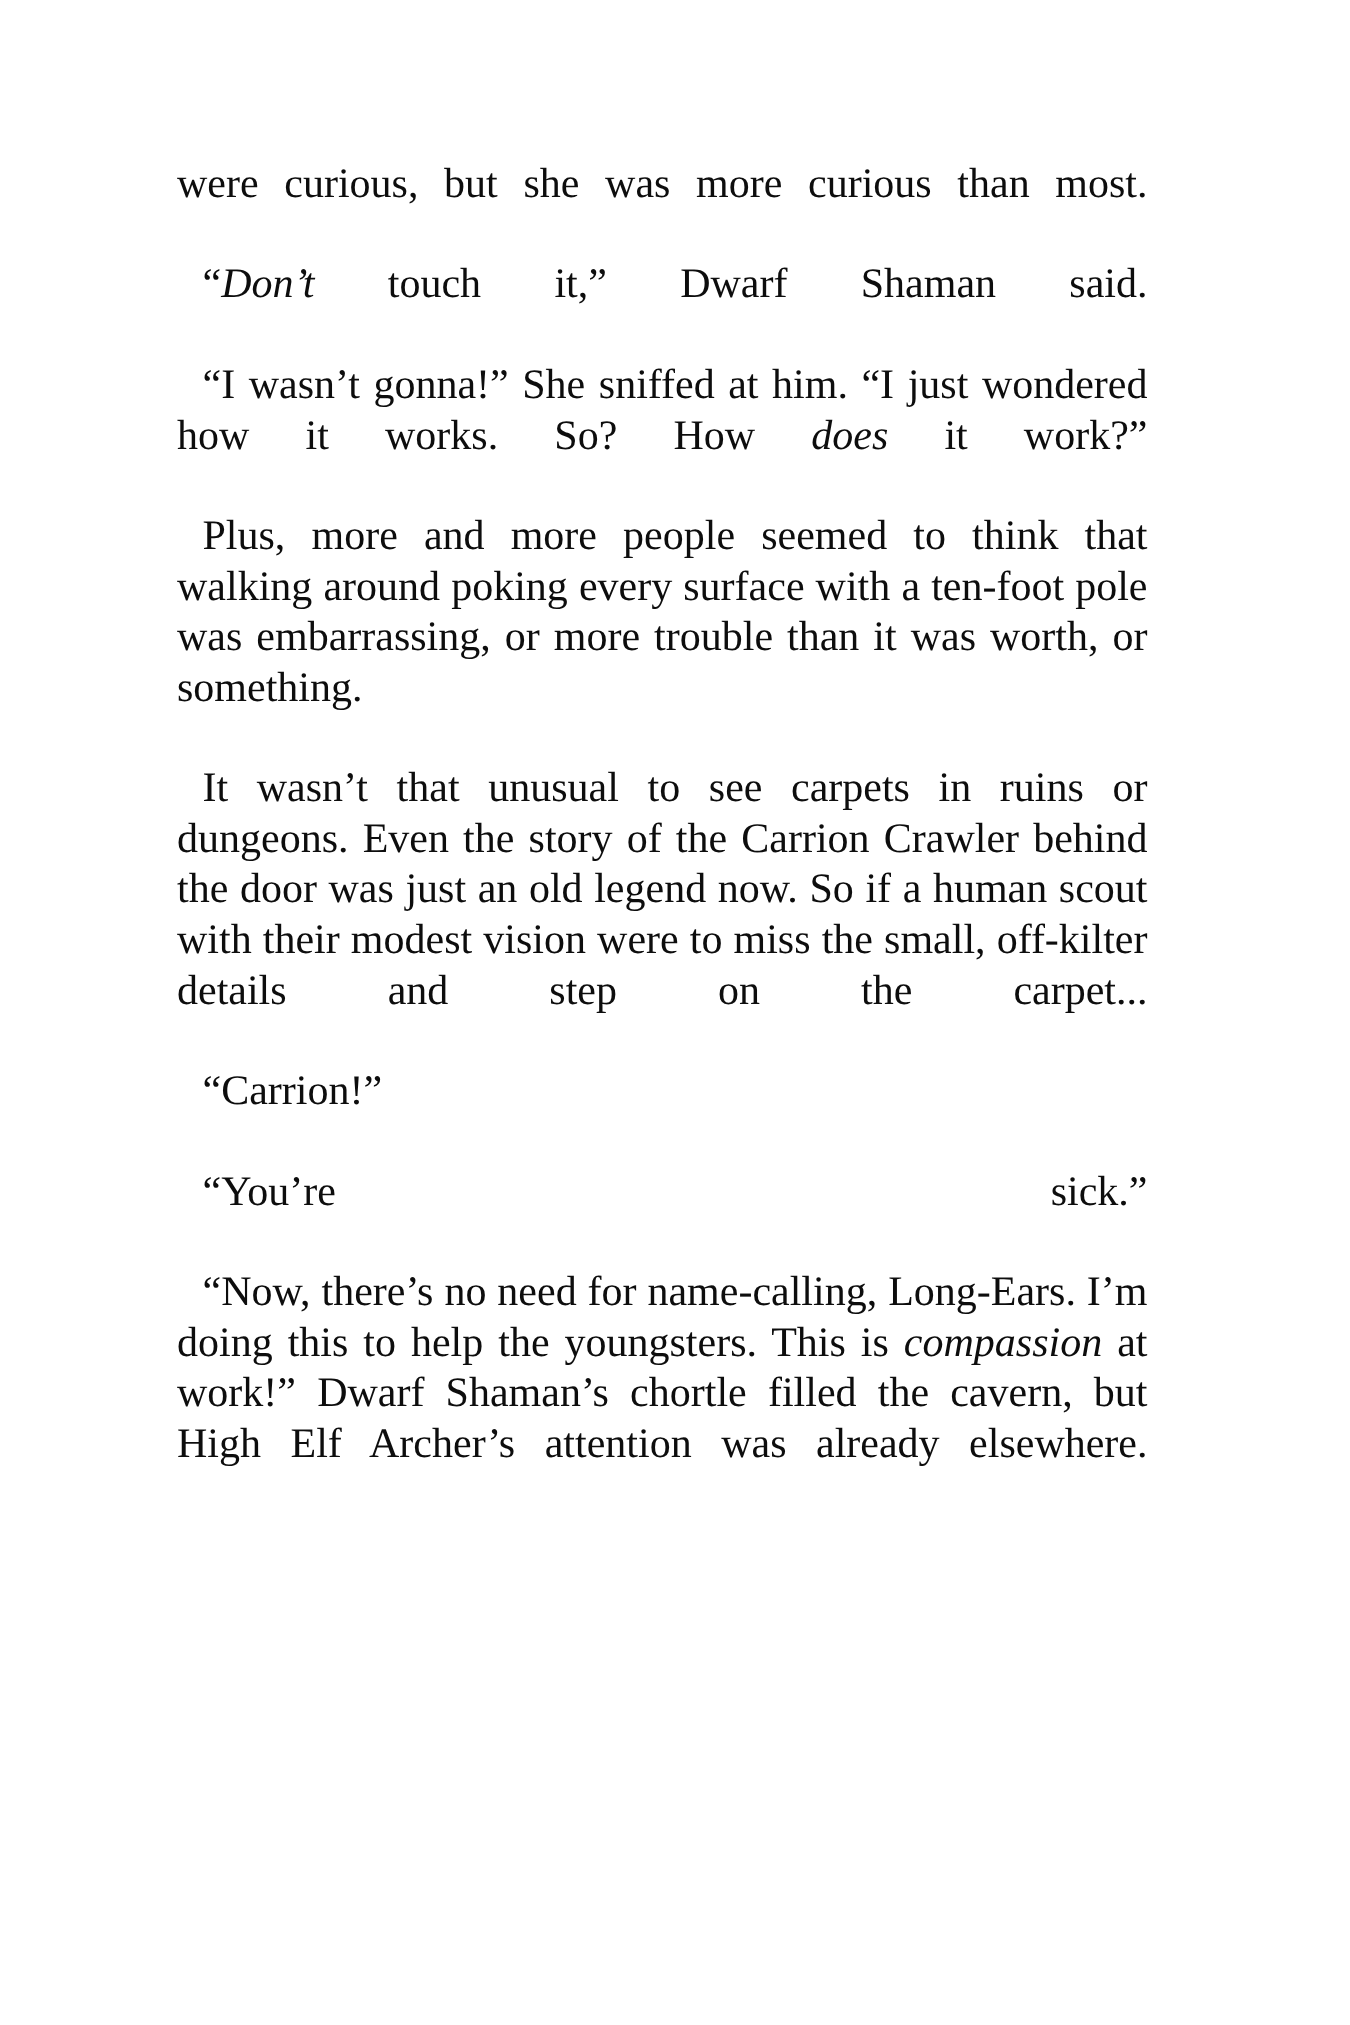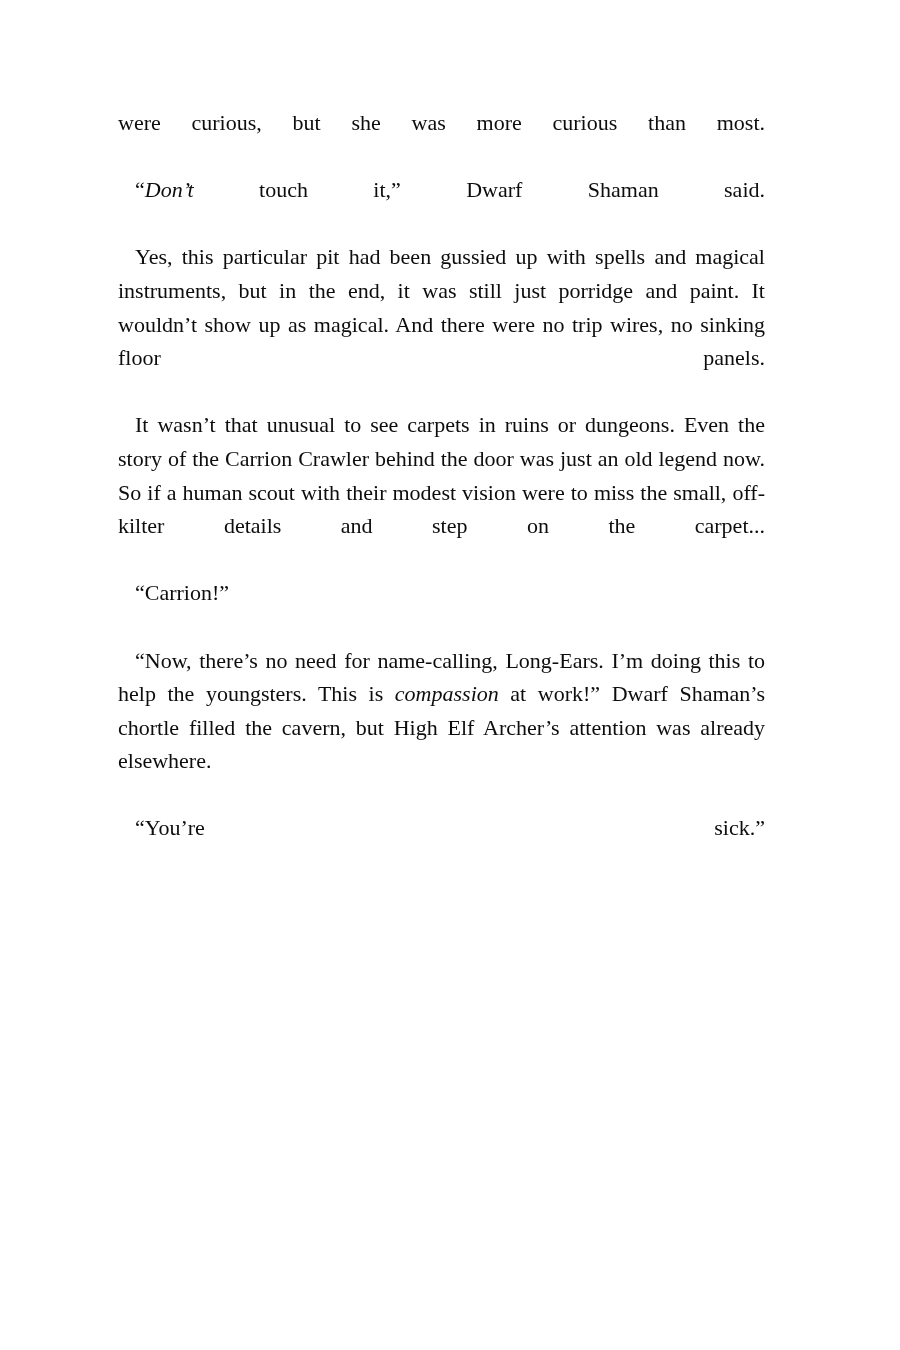--- a/index.html
+++ b/index.html
@@ -15,21 +15,21 @@
     overflow: hidden;
   }
   .page {
     position: relative;
     width: 900px;
     height: 1350px;
     box-sizing: border-box;
     padding: 106px 135px 0 118px;
   }
   .body-text {
-    font-size: 22px;
+    font-size: 28px;
     line-height: 33.6px;
     text-align: justify;
     text-justify: inter-word;
     -webkit-hyphens: none;
     hyphens: none;
   }
   .body-text p {
     margin: 0;
     text-indent: 0;
   }
@@ -46,19 +46,20 @@
     margin-top: 24px;
   }
 </style>
 </head>
 <body>
 
 <div class="page">
   <div class="body-text" id="body-text">
       <p>were curious, but she was more curious than most.</p>
       <p class="indent">“<em>Don’t</em> touch it,” Dwarf Shaman said.</p>
-      <p class="indent">Yes, this particular pit had been gussied up with spells and magical instruments, but in the end, it was still just porridge and paint. It wouldn’t show up as magical. And there were no trip wires, no sinking floor panels.</p>
+      <p class="indent">“I wasn’t gonna!” She sniffed at him. “I just wondered how it works. So? How <em>does</em> it work?”</p>
+      <p class="indent">Plus, more and more people seemed to think that walking around poking every surface with a ten-foot pole was embarrassing, or more trouble than it was worth, or something.</p>
       <p class="indent">It wasn’t that unusual to see carpets in ruins or dungeons. Even the story of the Carrion Crawler behind the door was just an old legend now. So if a human scout with their modest vision were to miss the small, off-kilter details and step on the carpet...</p>
       <p class="indent">“Carrion!”</p>
+      <p class="indent">“You’re sick.”</p>
       <p class="indent">“Now, there’s no need for name-calling, Long-Ears. I’m doing this to help the youngsters. This is <em>compassion</em> at work!” Dwarf Shaman’s chortle filled the cavern, but High Elf Archer’s attention was already elsewhere.</p>
-      <p class="indent">“You’re sick.”</p>
     </div>
 </div>
 
 </body></html>

